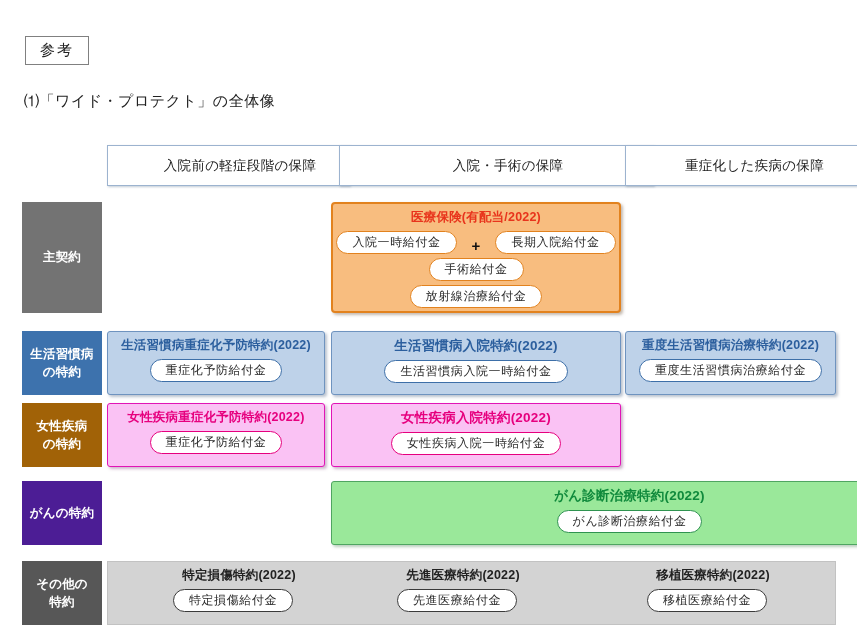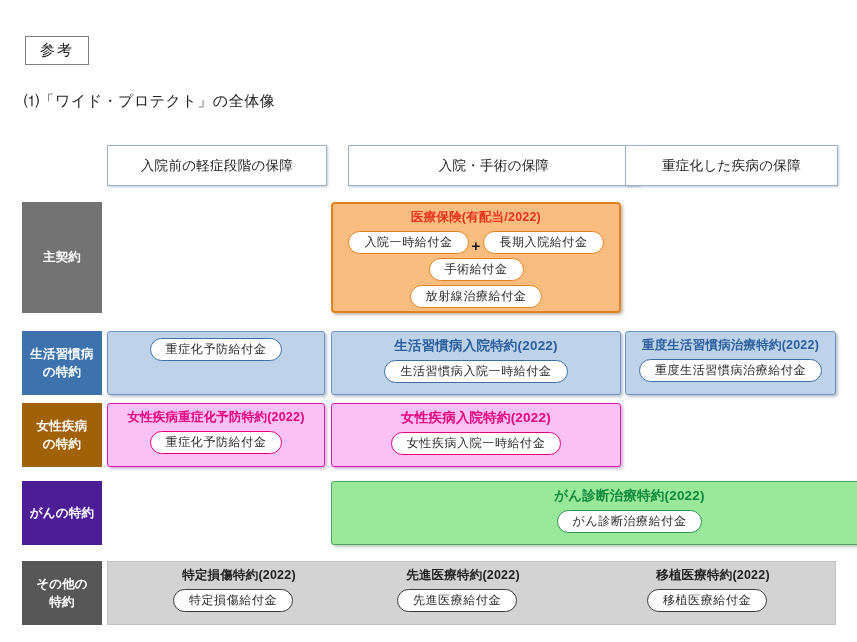--- a/index.html
+++ b/index.html
@@ -29,24 +29,24 @@
   
   
   .diagram{position:absolute;left:0;top:0;width:857px;height:642px;}
 
   .hdr{
     position:absolute;top:145px;height:39px;
     background:#ffffff;
     border:1px solid #9cb3cf;
     box-shadow:1px 1px 2px rgba(120,140,165,.45);
     display:flex;align-items:center;justify-content:center;
-    font-size:13.5px;color:#222;letter-spacing:.3px;
+    font-size:13.5px;color:#222;letter-spacing:.3px;padding-left:23px;
   }
   .hdr.a{left:107px;width:218px;}
-  .hdr.b{left:348px;width:290px;}
+  .hdr.b{left:339px;width:290px;}
   .hdr.c{left:625px;width:211px;}
 
   
   .cat{
     position:absolute;left:22px;width:80px;
     display:flex;flex-direction:column;align-items:center;justify-content:center;
     color:#ffffff;font-weight:bold;font-size:12.5px;line-height:1.45;
     text-align:center;letter-spacing:.2px;
   }
   .cat.main   {top:202px;height:111px;background:#737373;}
@@ -70,21 +70,21 @@
   .pill{
     display:inline-flex;align-items:center;justify-content:center;
     background:#ffffff;
     border-radius:999px;
     font-size:12px;color:#2b2b2b;
     padding:2px 15px 3px;
     line-height:1.35;
     letter-spacing:.6px;
     white-space:nowrap;
   }
-  .pill-row{display:flex;align-items:flex-end;gap:0;}
+  .pill-row{display:flex;align-items:flex-end;gap:12px;}
   .plus{font-weight:bold;font-size:15px;color:#111;margin:0 3px;}
 
   
   .c-main{
     left:331px;top:202px;width:290px;height:111px;
     background:#f8bd7f;
     border:2px solid #e2821e;
     border-radius:4px;
     box-shadow:2px 2px 3px rgba(140,120,100,.5);
   }
@@ -192,20 +192,21 @@
     <div class="pill-row">
       <span class="pill">入院一時給付金</span>
       <span class="plus">+</span>
       <span class="pill">長期入院給付金</span>
     </div>
     <span class="pill">手術給付金</span>
     <span class="pill">放射線治療給付金</span>
   </div>
 
   <div class="card c-blue blue-a">
+    <div class="ttl">生活習慣病重症化予防特約(2022)</div>
     <span class="pill">重症化予防給付金</span>
   </div>
   <div class="card c-blue blue-b">
     <div class="ttl">生活習慣病入院特約(2022)</div>
     <span class="pill">生活習慣病入院一時給付金</span>
   </div>
   <div class="card c-blue blue-c">
     <div class="ttl">重度生活習慣病治療特約(2022)</div>
     <span class="pill">重度生活習慣病治療給付金</span>
   </div>

